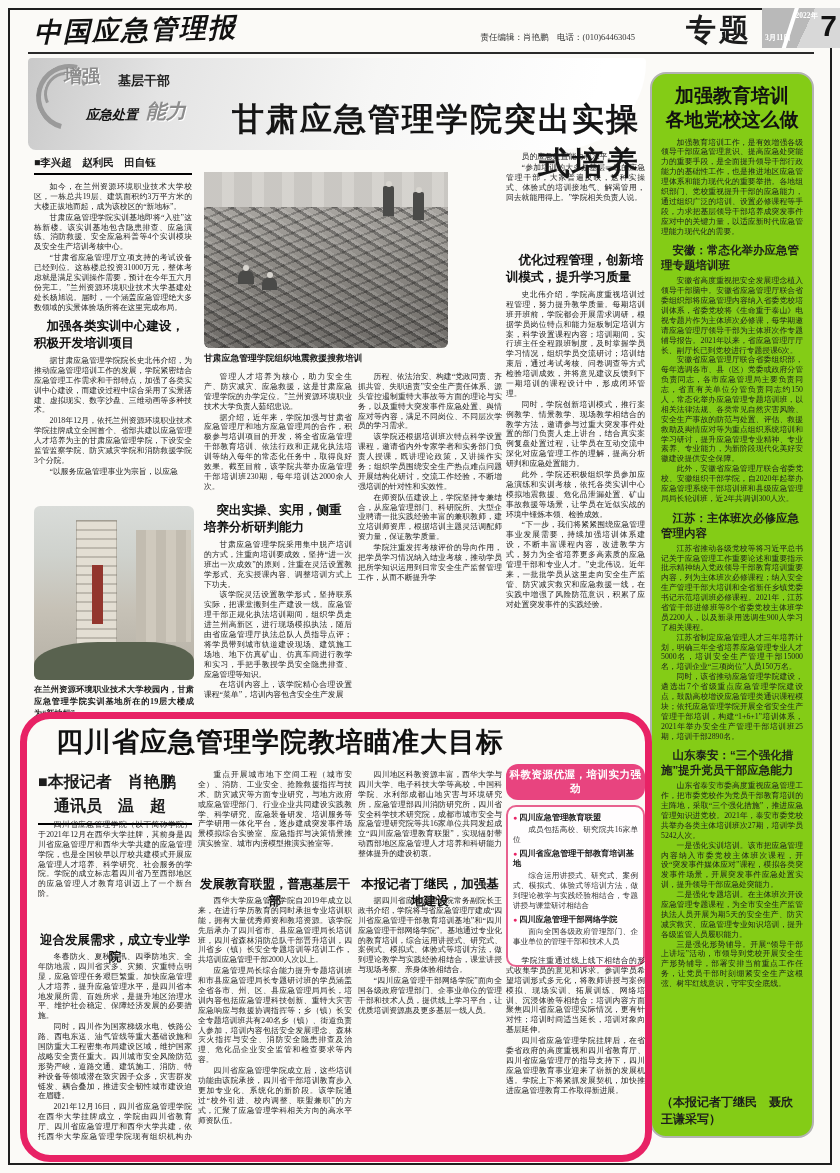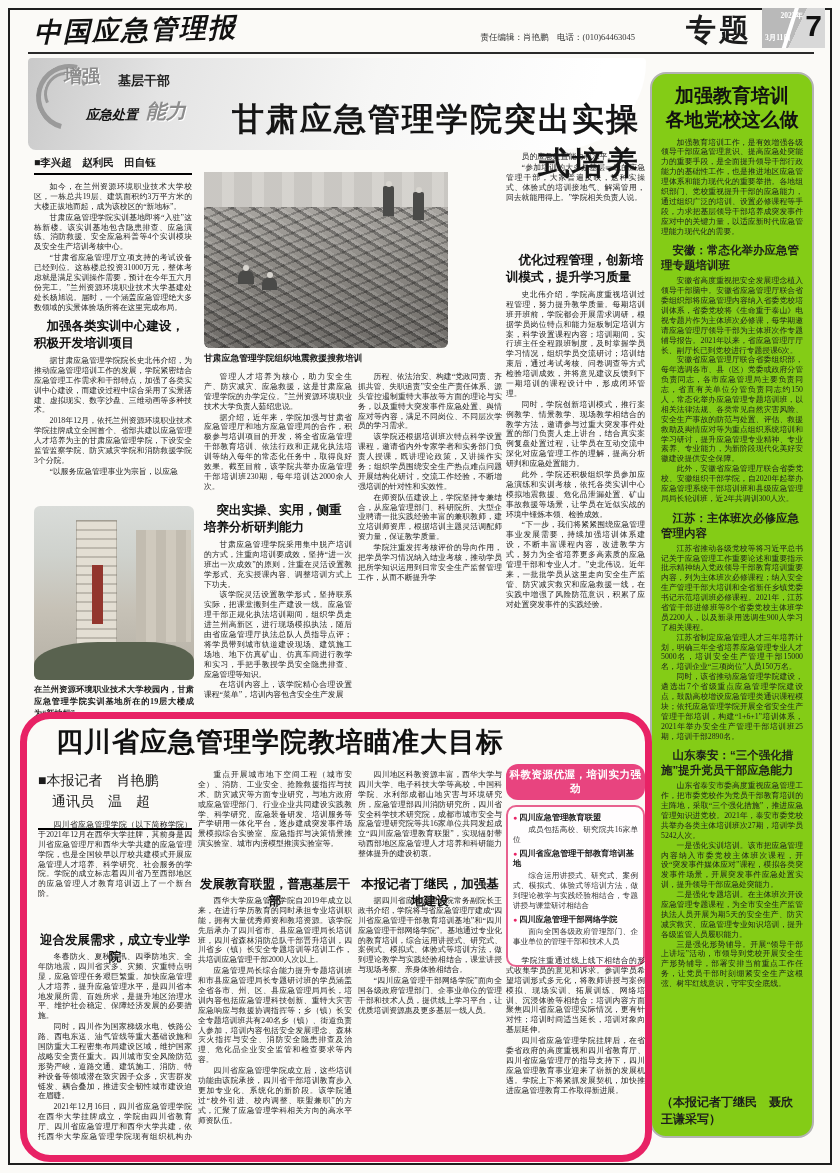--- a/index.html
+++ b/index.html
@@ -47,21 +47,21 @@
      box-shadow:inset 0 0 0 1px #b9b4a9;}
   .tower:before{content:"";position:absolute;inset:0;
      background:repeating-linear-gradient(180deg,rgba(120,115,105,.35) 0 2px,transparent 2px 9px);}
   .sidebldg{position:absolute;right:2%;top:14%;width:34%;height:64%;
      background:repeating-linear-gradient(90deg,#c2bcb0 0 10px,#cfc9bd 10px 20px);}
   .trees{position:absolute;left:0;bottom:0;width:100%;height:22%;background:#59624f;border-radius:40% 30% 0 0/60% 50% 0 0;}
   .redsign{position:absolute;left:36%;top:34%;width:7%;height:34%;background:#93362e;}
   
   .pinkbox{border:7px solid #e82265;border-radius:30px;background:transparent;z-index:5;}
   .s-title{font-size:27px;font-weight:900;letter-spacing:1px;text-align:center;color:#111;}
-  .s-byline{font-size:14px;font-weight:400;line-height:1.5;border-bottom:2px solid #000;padding-bottom:16px;}
+  .s-byline{font-size:16px;font-weight:700;line-height:1.5;border-bottom:2px solid #000;padding-bottom:5px;}
   .infobox-head{background:#e8447f;color:#fff;font-weight:900;font-size:10.5px;text-align:center;
      border-radius:12px;padding:4px 2px;font-family:"Liberation Sans",sans-serif;letter-spacing:.5px;}
   .infobox-body{border:2px solid #e8628f;border-radius:10px;background:#fffdfe;margin-top:5px;padding:6px 5px;}
   .ib-head{font-size:8.2px;font-weight:900;line-height:1.3;color:#222;}
   .ib-head .bullet{color:#e82265;margin-right:2px;font-size:7px;}
   .ib-text{font-size:7.6px;line-height:1.32;color:#333;text-align:justify;text-indent:2em;margin:1px 0 4px 0;}
   
   .sidebox{border:2px solid #b3b3b3;border-radius:16px;background:#84cc16;display:flex;flex-direction:column;
      padding:10px 9px 8px 9px;box-sizing:border-box;}
   .sb-title{font-size:19px;font-weight:900;text-align:center;line-height:1.25;color:#111;}
@@ -73,21 +73,21 @@
 </style>
 </head>
 <body>
 
 <div class="page">
   <div class="frame"></div>
 
   <div class="abs masthead" style="left:34px;top:12px;">中国应急管理报</div>
   <div class="abs editorline" style="left:400px;top:32px;width:235px;">责任编辑：肖艳鹏　电话：(010)64463045</div>
   <div class="abs edition" style="left:686px;top:10px;">专题</div>
-  <div class="abs datebox" style="left:762px;top:8px;width:63px;height:40px;">
+  <div class="abs datebox" style="left:762px;top:8px;width:78px;height:40px;">
     <span class="slash"></span>
     <span class="d-year">2022年</span>
     <span class="d-day">3月11日</span>
     <span class="d-num">7</span>
   </div>
   <div class="abs hrule" style="left:28px;top:52px;width:786px;height:2px;"></div>
 
   <div class="abs banner" style="left:28px;top:58px;width:618px;height:92px;">
     <div class="abs" style="left:6px;top:2px;width:196px;height:86px;">
       <div class="swirl" style="left:2px;top:4px;width:56px;height:56px;transform:rotate(-30deg);"></div>

